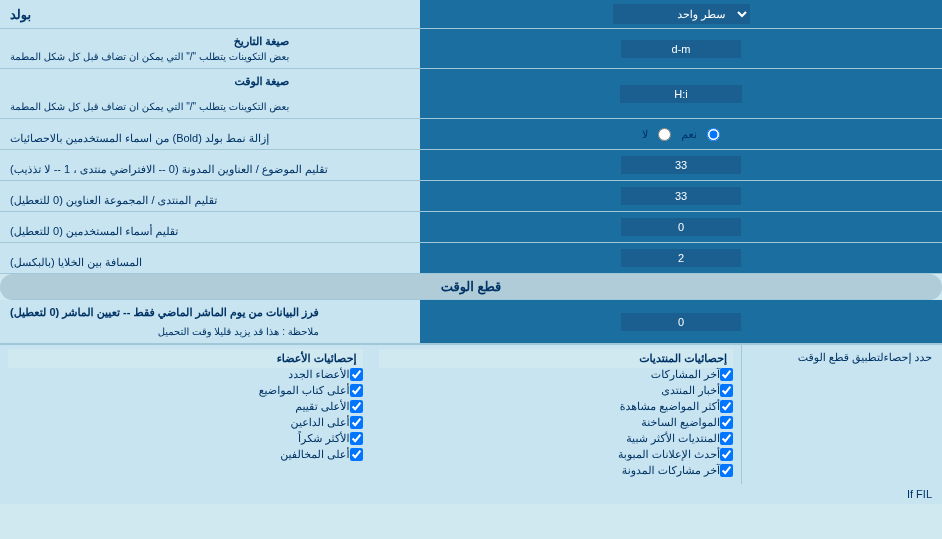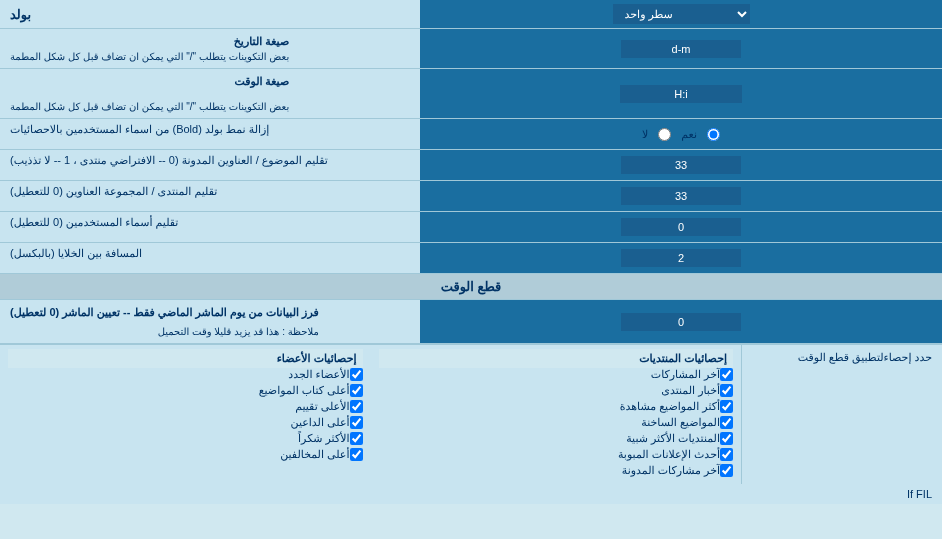--- a/index.html
+++ b/index.html
@@ -29,21 +29,21 @@
       align-items: center;
       justify-content: center;
       padding: 4px 8px;
       min-height: 30px;
     }
 
     .row-right {
       width: 420px;
       background: #c8e4f0;
       display: flex;
-      align-items: flex-start;
+      align-items: flex-end;
       justify-content: flex-end;
       padding: 4px 10px;
       min-height: 30px;
       text-align: right;
       color: #003366;
       font-size: 11px;
     }
 
     .row-right.tall {
       align-items: flex-start;
@@ -61,21 +61,21 @@
       width: 100%;
       direction: ltr;
     }
 
     .select-dark {
       background: #1a5f90;
       color: #fff;
       border: none;
       padding: 3px 8px;
       font-size: 11px;
-      text-align: left;
+      text-align: right;
       width: 137px;
       direction: ltr;
     }
 
     .radio-group {
       display: flex;
       align-items: center;
       gap: 10px;
       direction: rtl;
     }
@@ -88,20 +88,21 @@
     
     .section-header {
       background: #b0ccd8;
       text-align: center;
       padding: 5px;
       font-weight: bold;
       font-size: 13px;
       color: #003366;
       border-bottom: 1px solid #a0c8d8;
       width: 100%;
+      border-radius: 13px;
     }
 
     .checkbox-col-header {
       background: #d0e8f0;
       color: #003366;
       font-size: 11px;
       font-weight: bold;
       padding: 3px 6px;
       text-align: right;
     }

